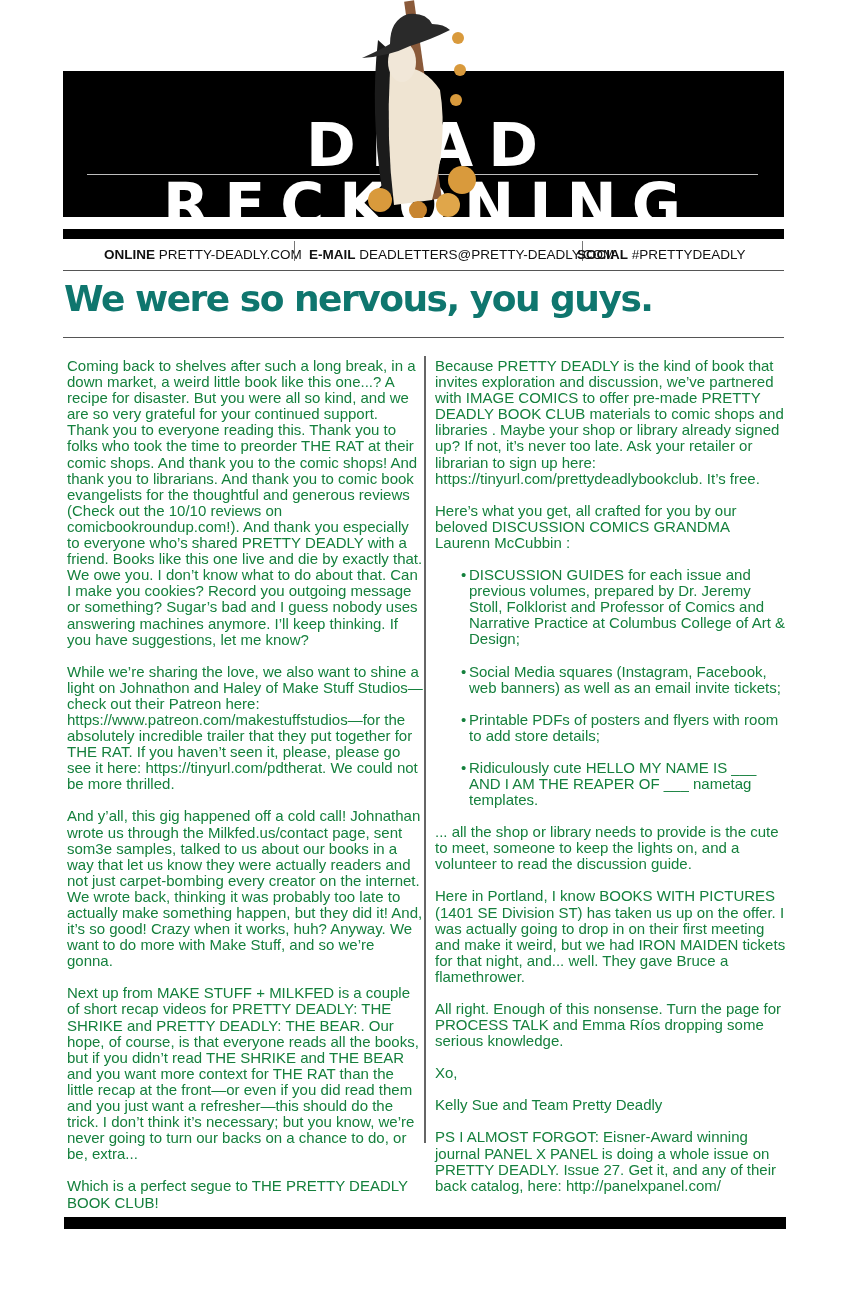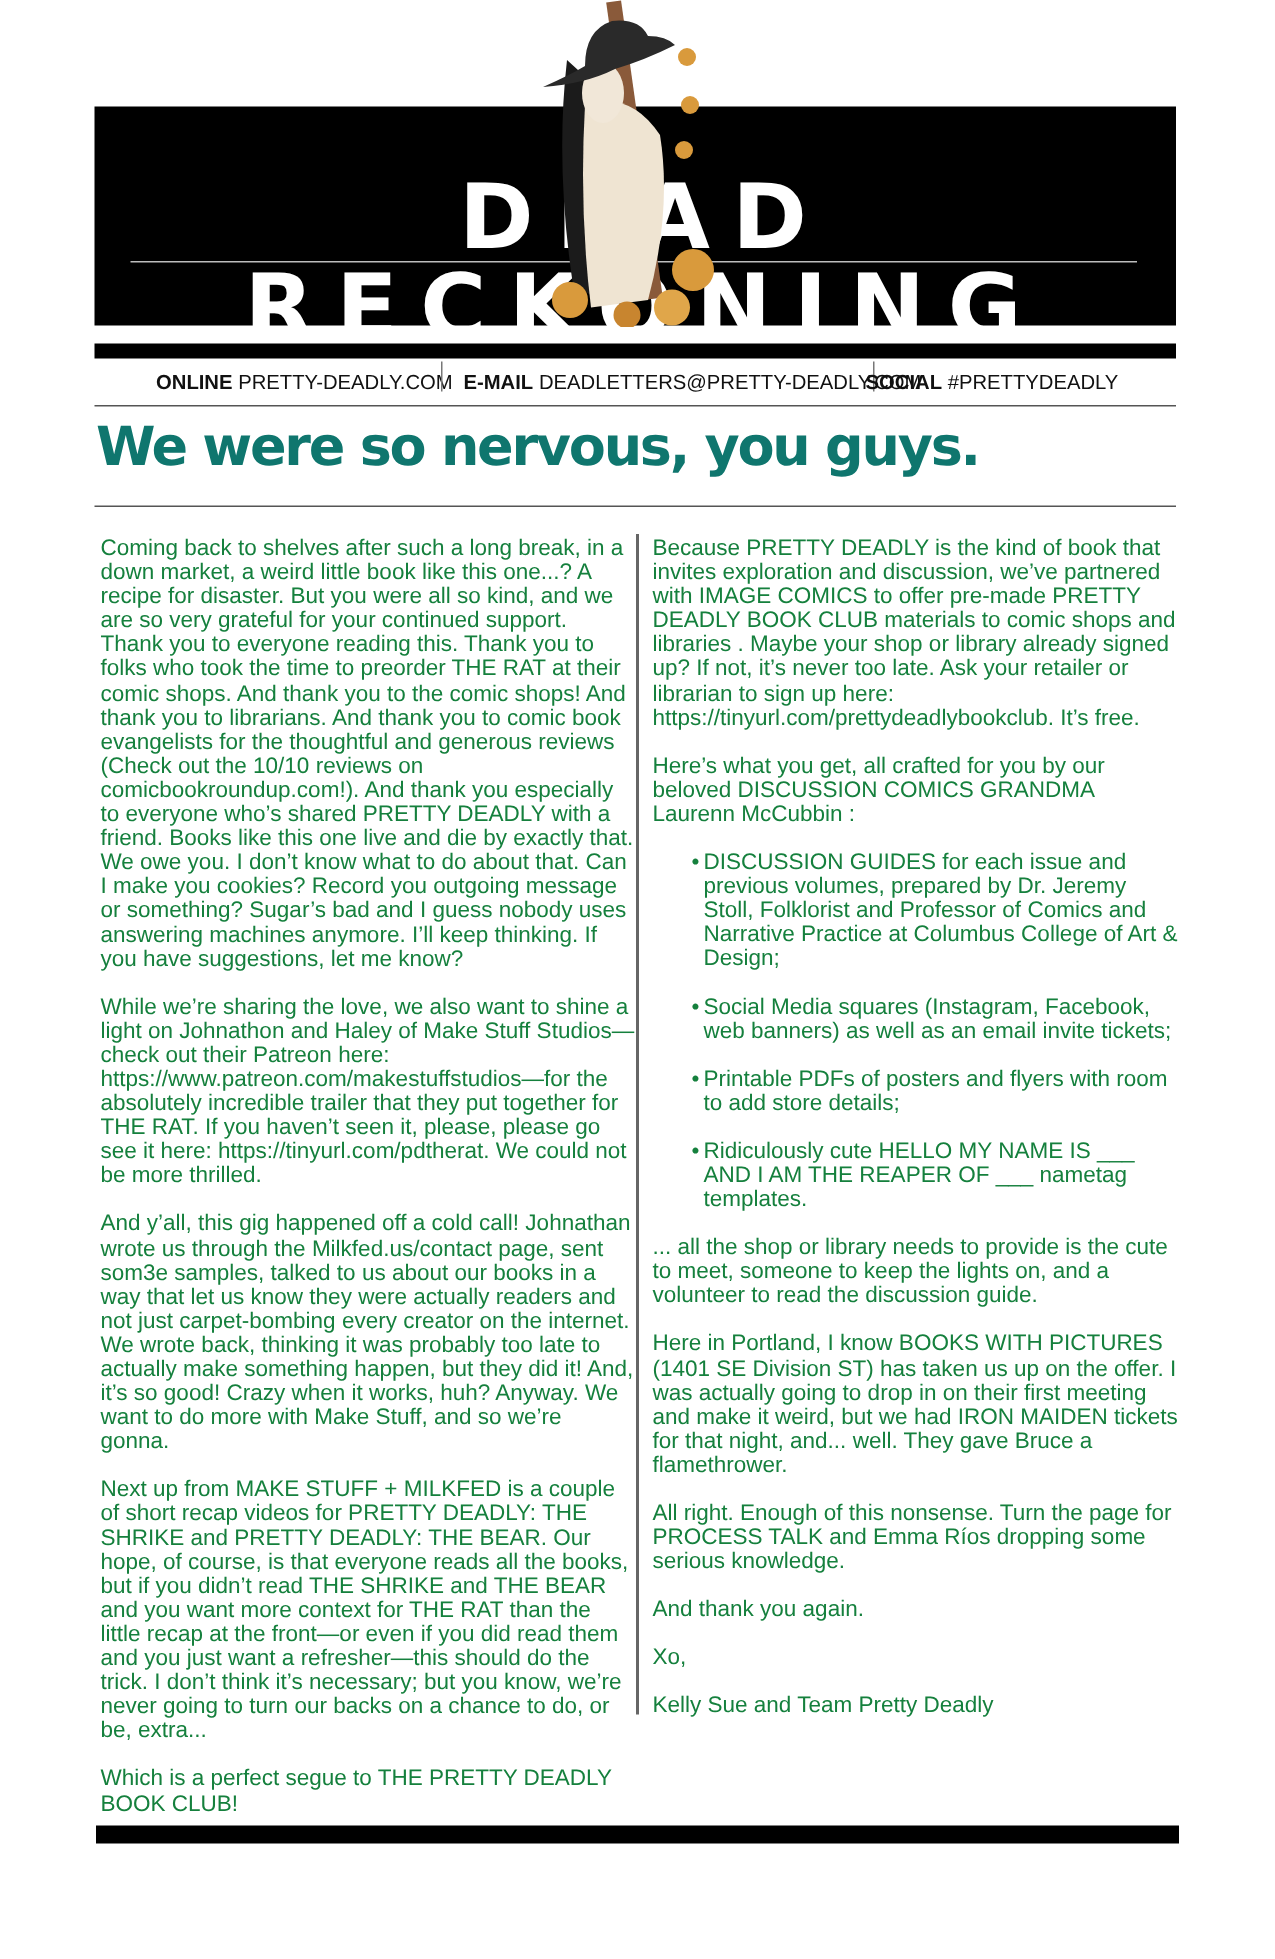--- a/index.html
+++ b/index.html
@@ -108,18 +108,18 @@
   <p>Here’s what you get, all crafted for you by our beloved DISCUSSION COMICS GRANDMA Laurenn McCubbin :</p>
   <ul>
     <li><span class="bullet">•</span><span>DISCUSSION GUIDES for each issue and previous volumes, prepared by Dr. Jeremy Stoll, Folklorist and Professor of Comics and Narrative Practice at Columbus College of Art &amp; Design;</span></li>
     <li><span class="bullet">•</span><span>Social Media squares (Instagram, Facebook, web banners) as well as an email invite tickets;</span></li>
     <li><span class="bullet">•</span><span>Printable PDFs of posters and flyers with room to add store details;</span></li>
     <li><span class="bullet">•</span><span>Ridiculously cute HELLO MY NAME IS ___ AND I AM THE REAPER OF ___ nametag templates.</span></li>
   </ul>
   <p>... all the shop or library needs to provide is the cute to meet, someone to keep the lights on, and a volunteer to read the discussion guide.</p>
   <p>Here in Portland, I know BOOKS WITH PICTURES (1401 SE Division ST) has taken us up on the offer. I was actually going to drop in on their first meeting and make it weird, but we had IRON MAIDEN tickets for that night, and... well. They gave Bruce a flamethrower.</p>
   <p>All right. Enough of this nonsense. Turn the page for PROCESS TALK and Emma Ríos dropping some serious knowledge.</p>
-  <p>And thank you again.</p>
   <p class="right-align">Xo,</p>
   <p class="right-align">Kelly Sue and Team Pretty Deadly</p>
+  <p>PS I ALMOST FORGOT: Eisner-Award winning journal PANEL X PANEL is doing a whole issue on PRETTY DEADLY. Issue 27. Get it, and any of their back catalog, here: http://panelxpanel.com/</p>
 </div>
 
 <div class="black-bar-bottom"></div>
 
 </body></html>

